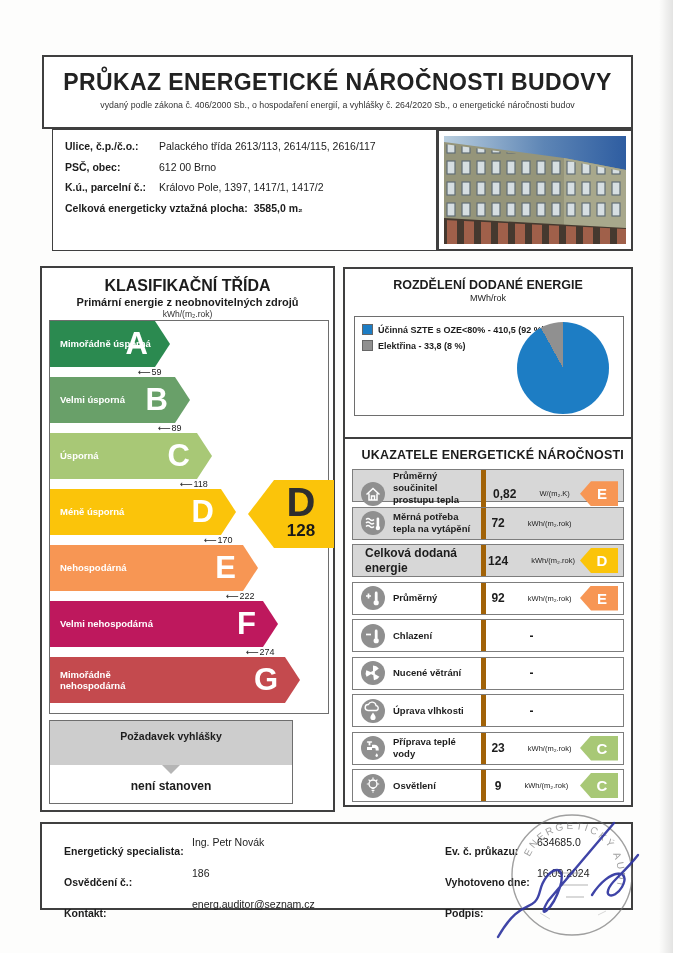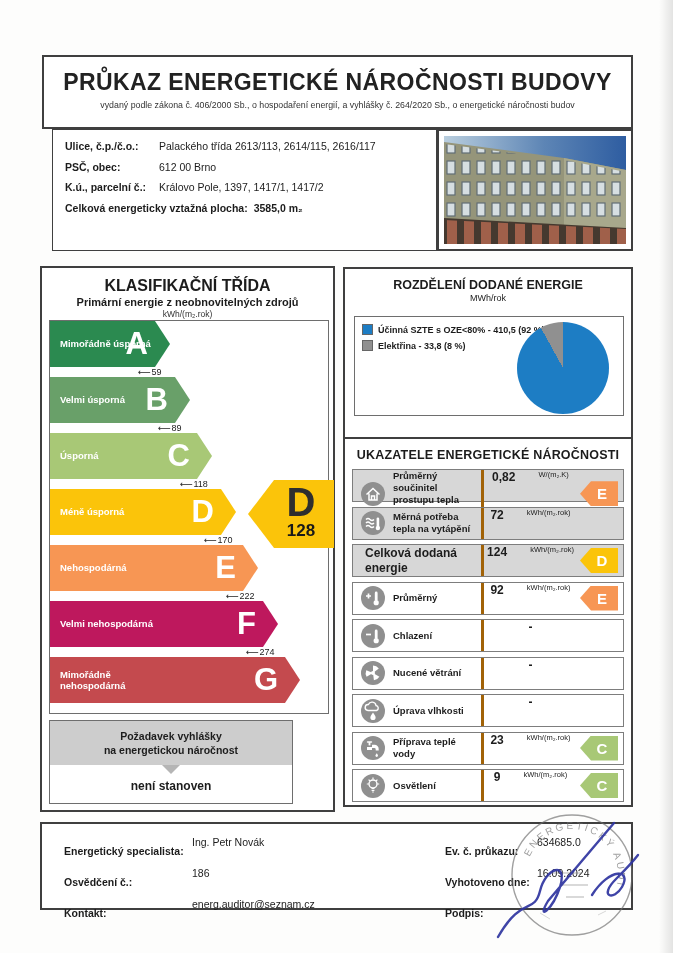--- a/index.html
+++ b/index.html
@@ -66,30 +66,30 @@
   #pie-panel .p-title{margin:9px 0 0;text-align:center;font-size:12.5px;font-weight:bold;}
   #pie-panel .p-unit{margin:1px 0 0;text-align:center;font-size:9px;}
   #pie-chart-box{position:absolute;left:9px;top:47px;width:270px;height:100px;}
   .legend{position:absolute;left:7px;top:7px;font-size:9px;font-weight:bold;}
   .legend-row{display:flex;align-items:center;margin-bottom:5px;}
   .legend-swatch{width:11px;height:11px;margin-right:5px;flex:0 0 auto;border:1px solid #666;box-sizing:border-box;}
   #pie{position:absolute;right:14px;top:5px;width:92px;height:92px;border-radius:50%;}
 
   
   #ind-panel{left:343px;top:437px;width:290px;height:370px;padding:7px 7px 0 7px;}
-  #ind-panel .p-title{margin:2px 0 7px;text-align:center;font-size:12.5px;font-weight:bold;letter-spacing:.2px;}
+  #ind-panel .p-title{margin:2px 0 7px;text-align:right;font-size:12.5px;font-weight:bold;letter-spacing:.2px;}
   .ind-row{position:relative;display:grid;grid-template-columns:40px 1fr 96px 46px;
     align-items:center;height:33px;margin-bottom:4.5px;border:1px solid #7d7d7d;background:#fff;box-sizing:border-box;}
   .ind-row.nogap{grid-template-columns:12px 1fr 96px 46px;}
   .ind-row.gray{background:#d7d7d7;}
   .ind-icon{display:flex;align-items:center;justify-content:center;}
   .ind-label{font-size:9.5px;font-weight:bold;line-height:1.25;padding-right:4px;}
   .ind-label.big{font-size:12px;}
-  .ind-value{display:flex;justify-content:center;height:100%;
-    border-left:3px solid #a16207;box-sizing:border-box;gap:20px;}
+  .ind-value{display:flex;align-items:center;justify-content:center;height:100%;
+    border-left:5px solid #a16207;box-sizing:border-box;gap:20px;}
   .ind-value b{font-size:12px;}
   .ind-value i{font-style:normal;font-size:7.5px;margin-left:3px;color:#222;}
   .class-arrow{justify-self:end;margin-right:5px;width:38px;height:25px;
     clip-path:polygon(11px 0,100% 0,100% 100%,11px 100%,0 50%);
     color:#fff;font-weight:bold;font-size:15px;text-align:center;line-height:25px;
     padding-left:6px;box-sizing:border-box;}
 
   
   #footer-box{left:40px;top:822px;width:593px;height:88px;padding:12px 0 0 22px;}
   .foot-row{display:flex;font-size:10.5px;margin-bottom:10px;}
@@ -194,21 +194,20 @@
     </div>
 
     <div id="current-pointer" style="background: rgb(251, 196, 10);">
       <span class="c-letter">D</span>
       <span class="c-value">128</span>
     </div>
 
     <div id="req-box" class="thinbox">
       <div id="req-head">
         <div>Požadavek vyhlášky</div>
-        <div>na energetickou náročnost</div>
       </div>
       <div id="req-value">není stanoven</div>
     </div>
   </div>
 
   <div id="pie-panel" class="box">
     <p class="p-title">ROZDĚLENÍ DODANÉ ENERGIE</p>
     <p class="p-unit">MWh/rok</p>
     <div id="pie-chart-box" class="thinbox">
       <div class="legend">

